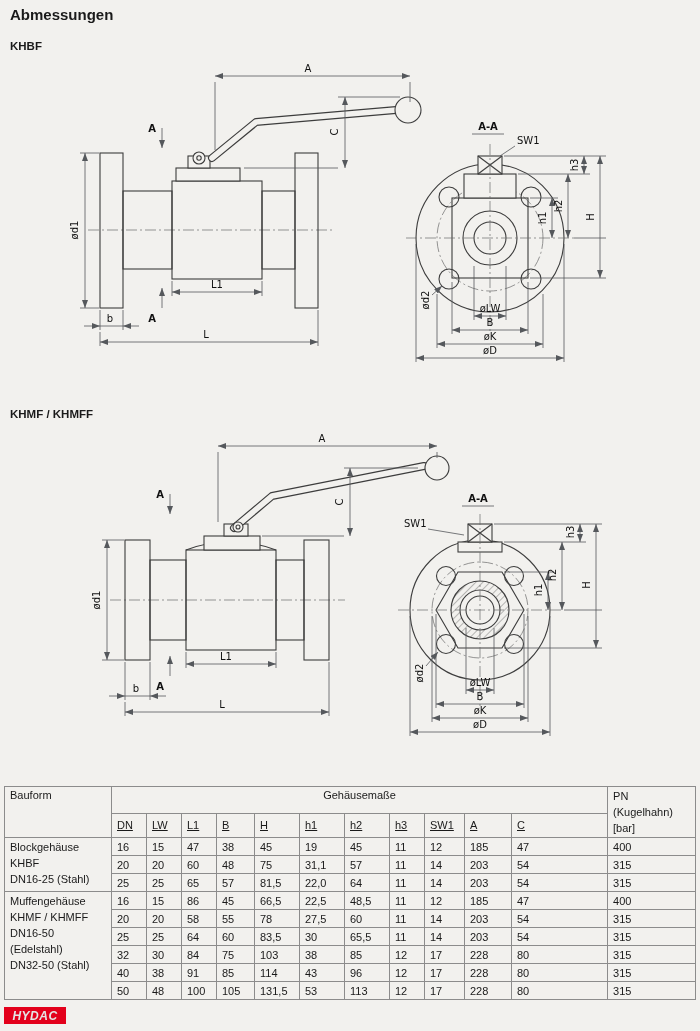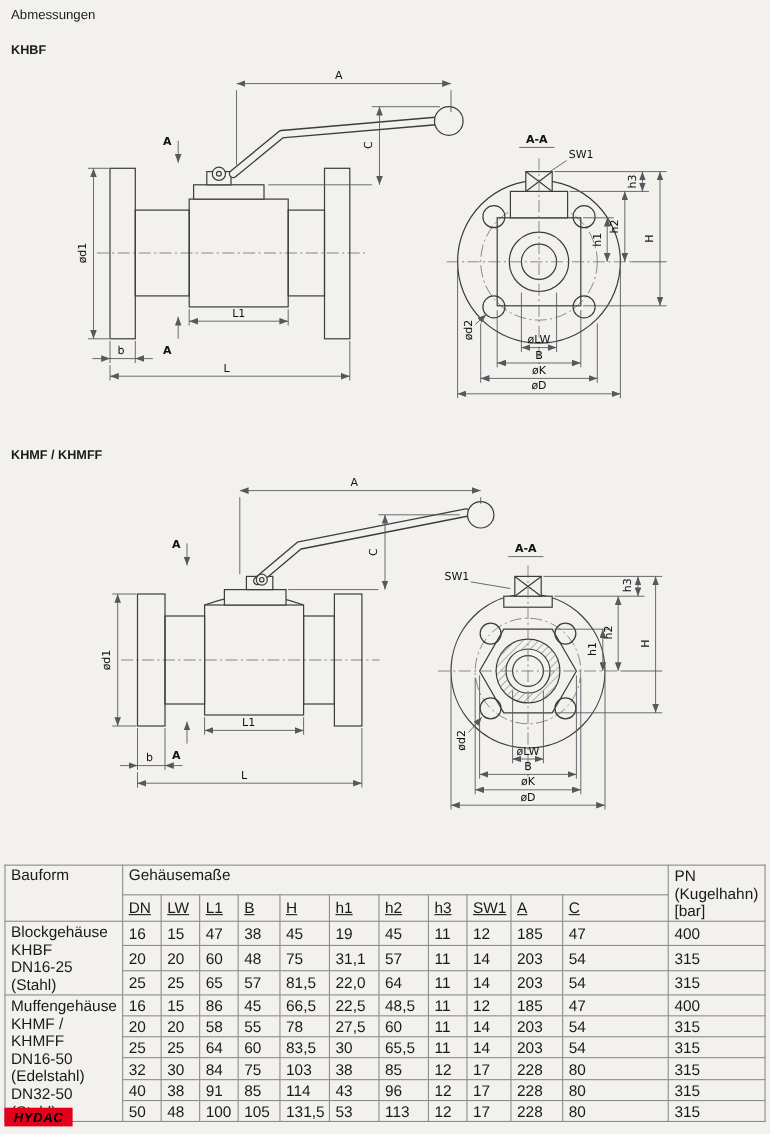--- a/index.html
+++ b/index.html
@@ -1,55 +1,55 @@
 <!DOCTYPE html>
 <html><head>
 <meta charset="utf-8">
 <style>
   html,body { margin:0; padding:0; }
   body {
     width:700px; height:1031px; position:relative; overflow:hidden;
     background:#f2f1ee; color:#1a1a1a;
     font-family:"Liberation Sans", sans-serif;
   }
-  .title { position:absolute; left:10px; top:6px; font-size:12px; font-weight:normal;text-align:right; }
+  .title { position:absolute; left:10px; top:6px; font-size:15px; font-weight:bold;text-align:right; }
   .sec-label { position:absolute; left:10px; font-size:11.5px; font-weight:bold; }
   .sec1 { top:40px; } .sec2 { top:408px; }
   svg.draw { position:absolute; left:0; }
   .d1 { top:58px; } .d2 { top:428px; }
 
   
   svg .ol { stroke:#3d3d3d; stroke-width:1.1; fill:none; }
   svg .bg { fill:#f2f1ee; }
   svg .dim { stroke:#55585c; stroke-width:0.8; fill:none; }
   svg .cl  { stroke:#6a6a6a; stroke-width:0.7; fill:none; stroke-dasharray:11 3 2 3; }
   svg text.lbl { font-family:"DejaVu Sans", sans-serif; font-size:10px; fill:#111; }
   svg text.b { font-weight:bold; }
   svg text.mid { text-anchor:middle; }
   svg text.end { text-anchor:end; }
   .handle-o { stroke:#3d3d3d; stroke-width:8; fill:none; stroke-linejoin:round; stroke-linecap:round; }
   .handle-i { stroke:#f2f1ee; stroke-width:5.6; fill:none; stroke-linejoin:round; stroke-linecap:round; }
 
   
   .table-wrap { position:absolute; left:4px; top:786px; }
-  table.dims { border-collapse:collapse; table-layout:fixed; width:692px; font-size:14px; }
+  table.dims { border-collapse:collapse; table-layout:fixed; width:692px; font-size:11px; }
   table.dims th, table.dims td {
     border:1px solid #8c8c8c; padding:1px 5px; text-align:left;
     font-weight:normal; line-height:14px; overflow:hidden; white-space:nowrap;
   }
   table.dims thead tr.r1 th { height:18px; vertical-align:top; }
   table.dims thead tr.r2 th { height:16px;text-decoration:underline; }
-  table.dims .group-h { text-align:left; }
+  table.dims .group-h { text-align:center; }
   table.dims .pn-h, table.dims .grp { white-space:pre-line; vertical-align:top; line-height:16px; }
   table.dims tbody td { height:15px; }
 
   
   .logo {
     position:absolute; left:4px; top:1007px; width:62px; height:17px;
-    background:#e3001b; color:#000000; display:flex; align-items:center; justify-content:center;
+    background:#e3001b; color:#e5e5e5; display:flex; align-items:center; justify-content:center;
     font-size:12px; font-weight:bold; font-style:italic; letter-spacing:0.5px;
   }
 </style>
 </head>
 <body>
 
 <div class="title">Abmessungen</div>
 <div class="sec-label sec1">KHBF</div>
 <div class="sec-label sec2">KHMF / KHMFF</div>
 

